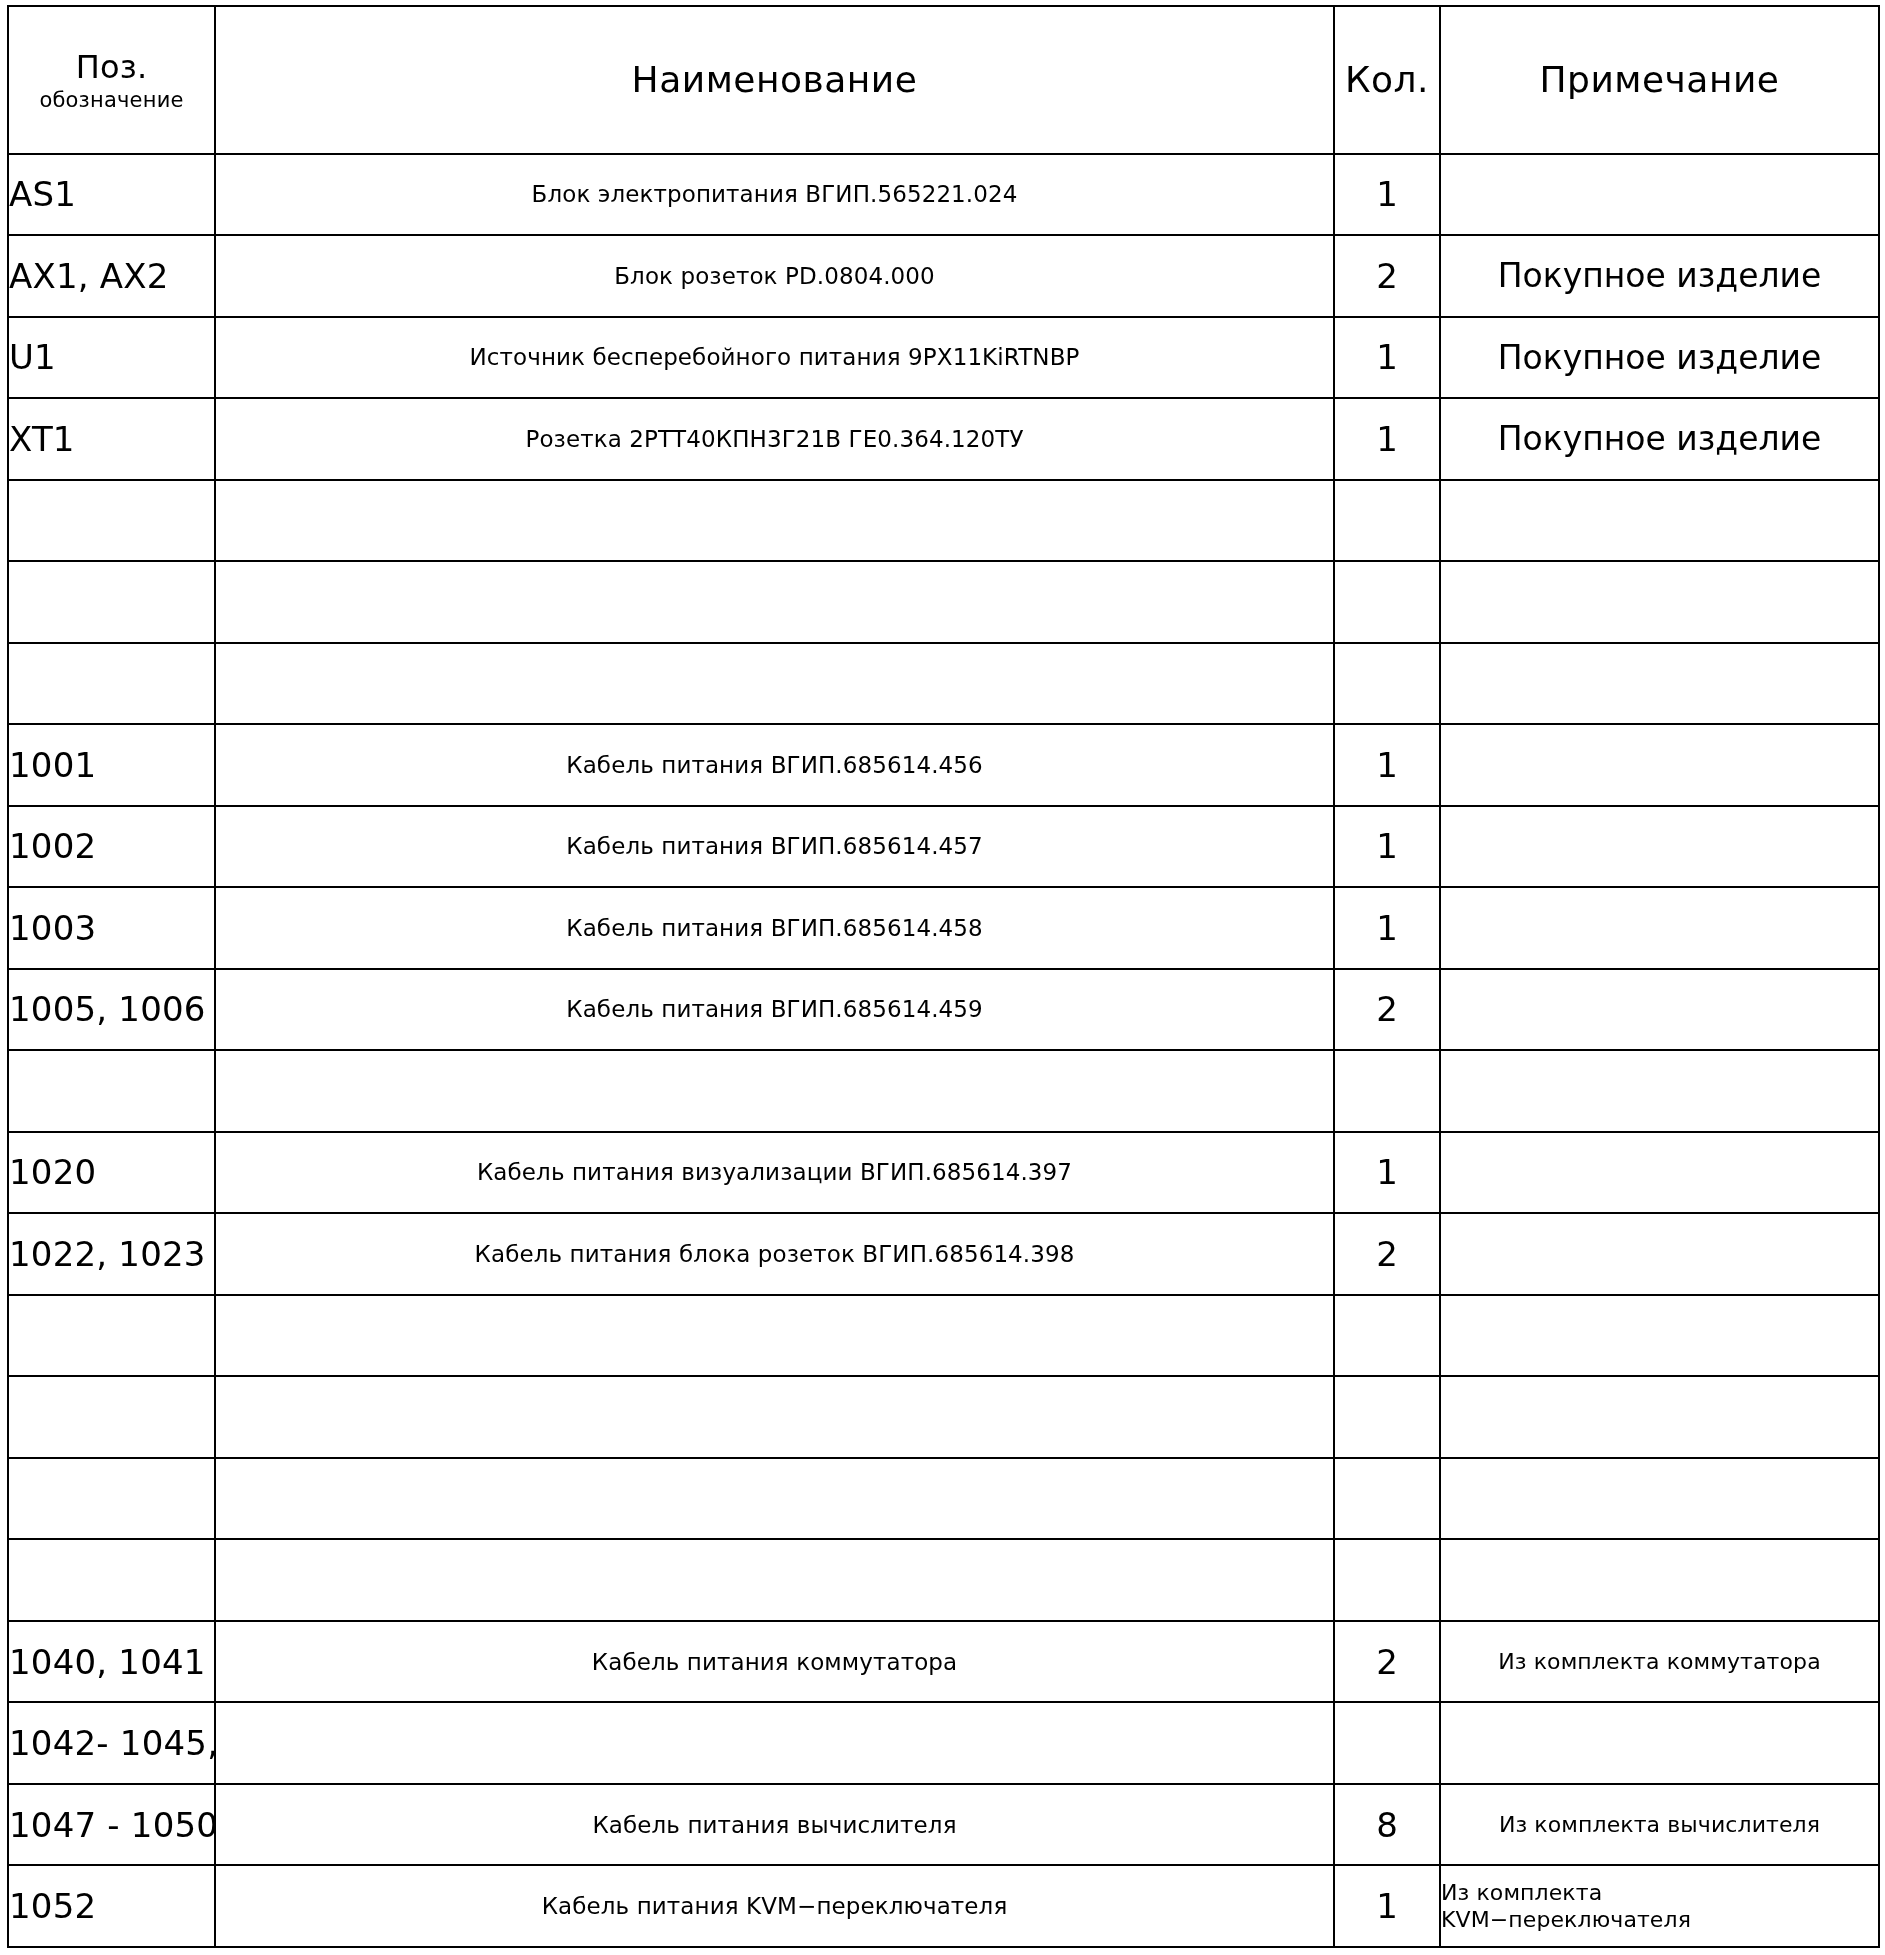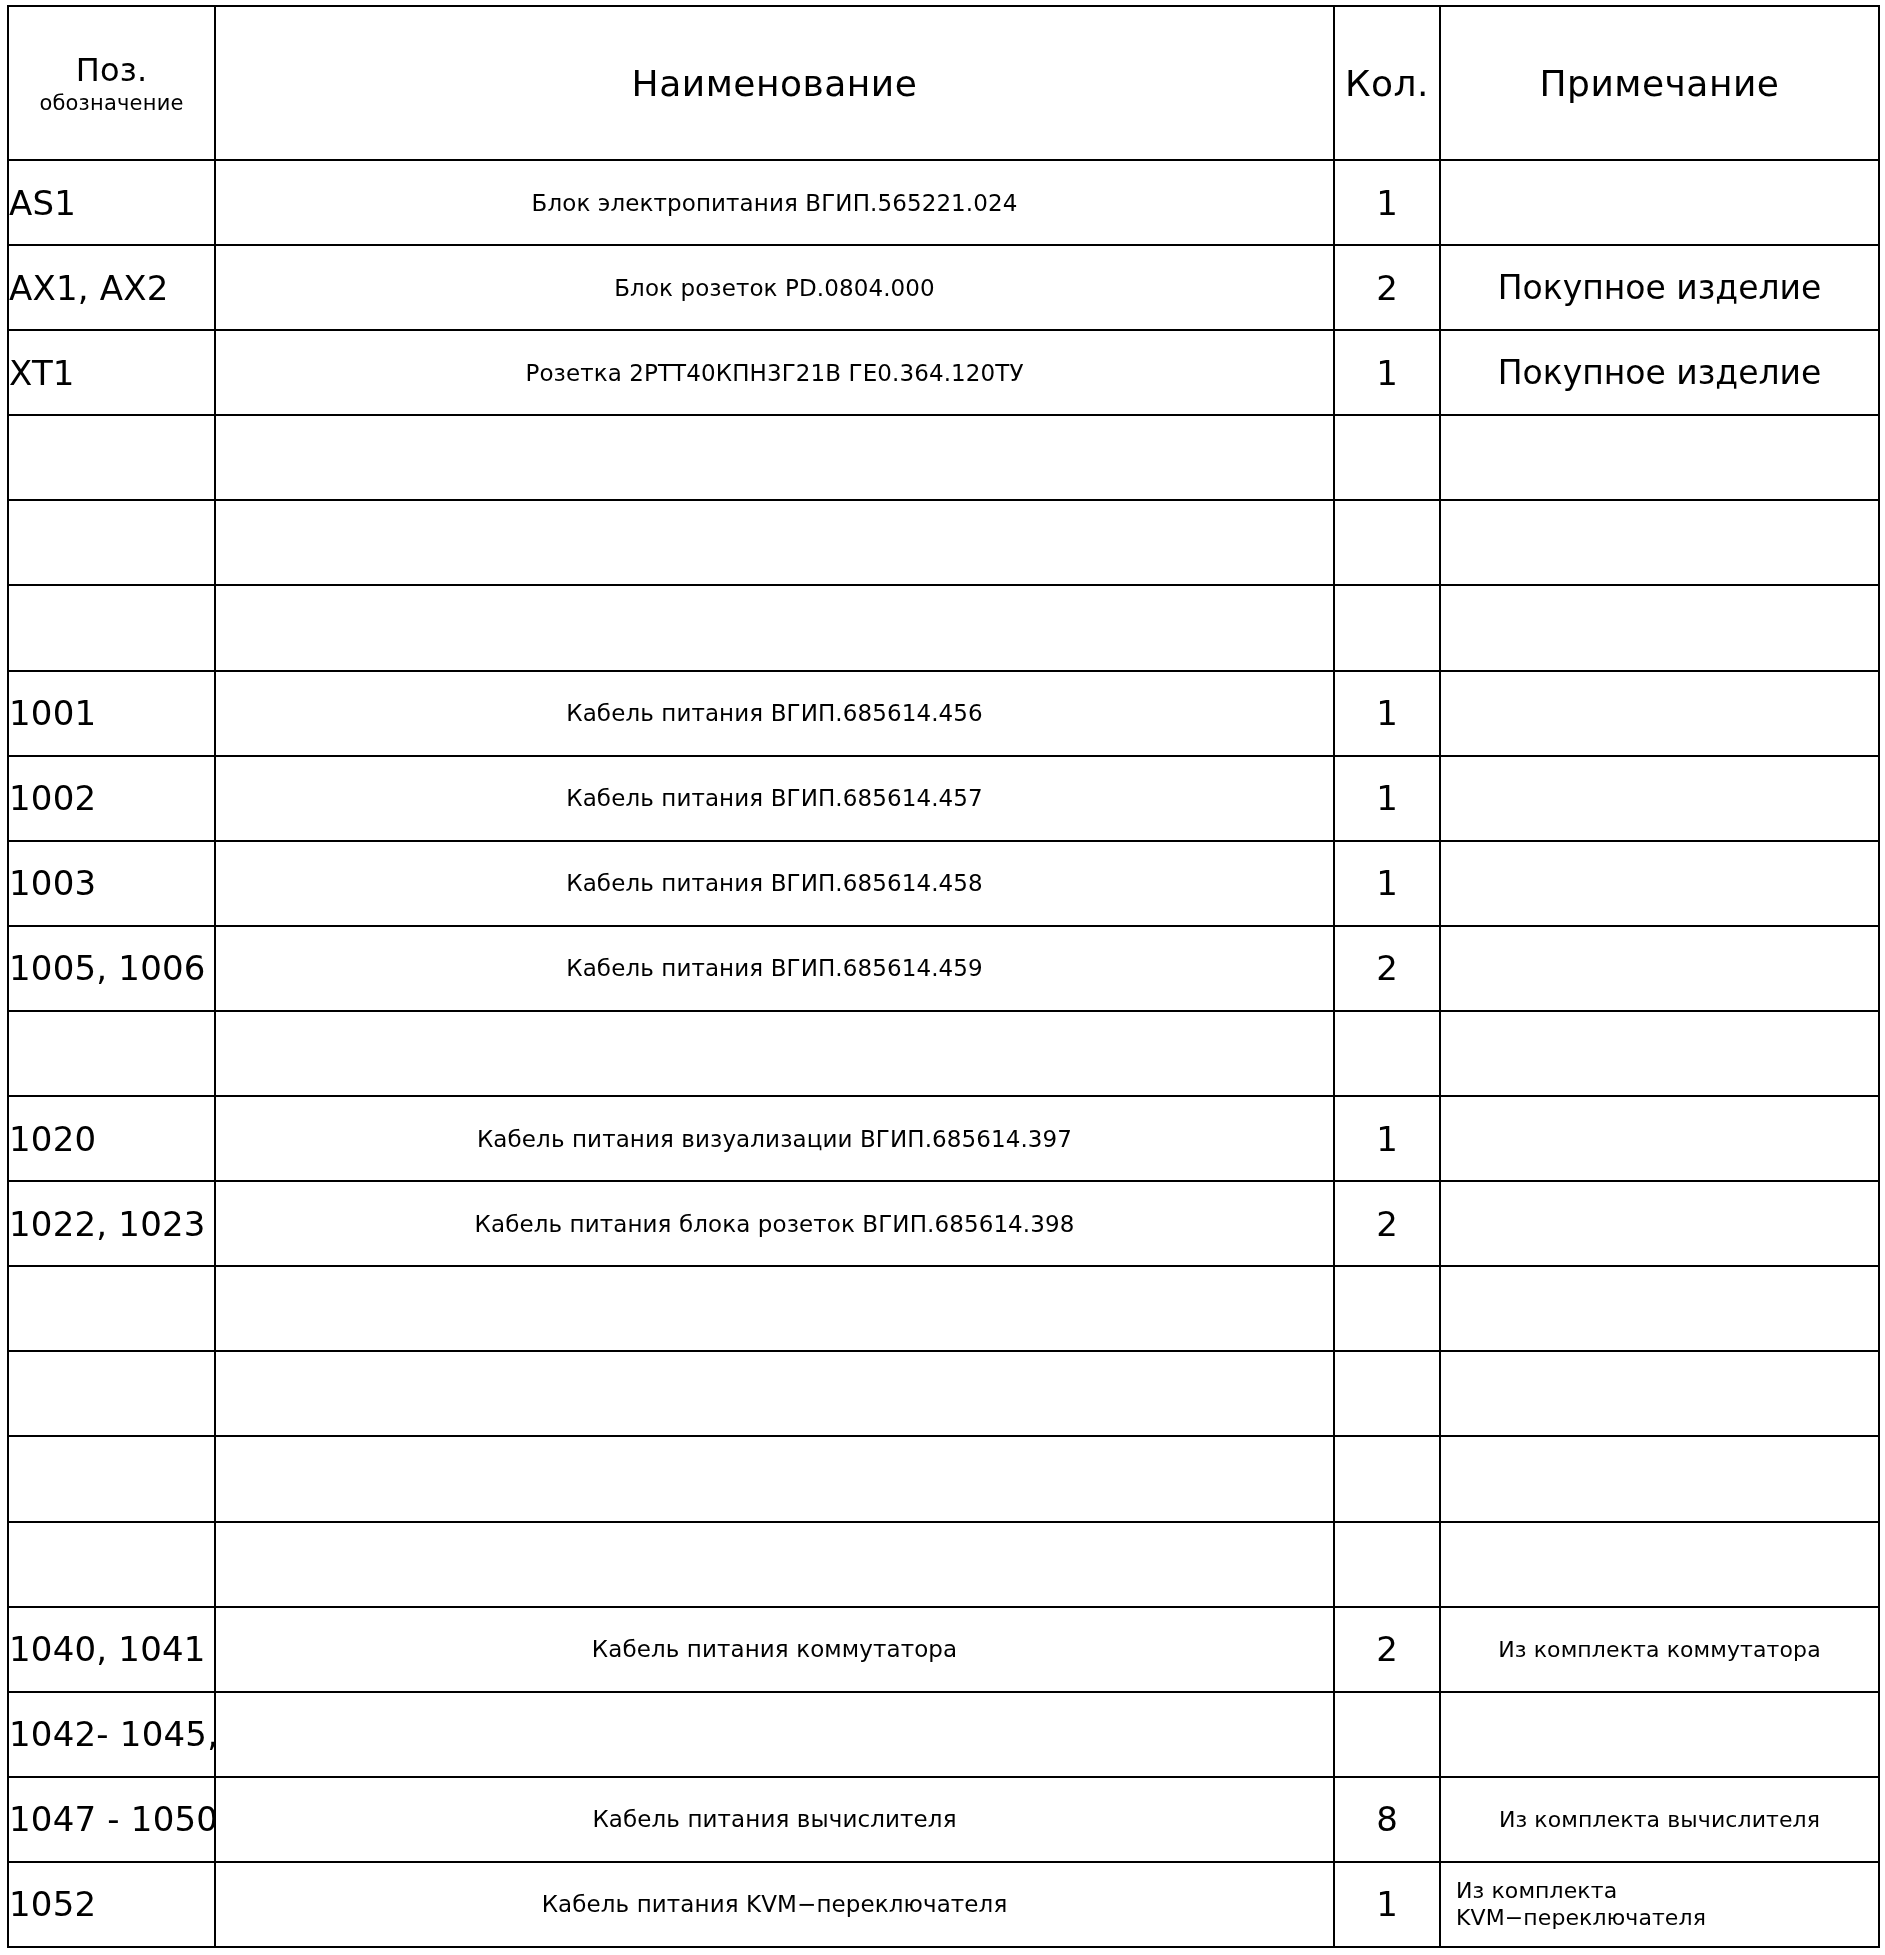--- a/index.html
+++ b/index.html
@@ -80,21 +80,20 @@
     margin-left: 16px;
   }
   .cell-note.small {
     font-size: 22px;
     letter-spacing: 0.1px;
   }
   .cell-note.small.two-line {
     line-height: 1.25;
     white-space: normal;
     text-align: left;
-    padding-left: 15px;
   }
 </style>
 </head>
 <body>
 
 <div class="sheet">
   <table class="spec">
     <colgroup>
       <col class="c-pos">
       <col class="c-name">
@@ -118,20 +117,26 @@
         <td class="cell-qty">1</td>
         <td class="cell-note"></td>
       </tr>
       <tr class="body-row">
         <td class="cell-pos">AX1, AX2</td>
         <td class="cell-name">Блок розеток PD.0804.000</td>
         <td class="cell-qty">2</td>
         <td class="cell-note">Покупное изделие</td>
       </tr>
       <tr class="body-row">
+        <td class="cell-pos">U1</td>
+        <td class="cell-name">Источник бесперебойного питания 9PX11KiRTNBP</td>
+        <td class="cell-qty">1</td>
+        <td class="cell-note">Покупное изделие</td>
+      </tr>
+      <tr class="body-row">
         <td class="cell-pos">XT1</td>
         <td class="cell-name">Розетка 2РТТ40КПН3Г21В ГЕ0.364.120ТУ</td>
         <td class="cell-qty">1</td>
         <td class="cell-note">Покупное изделие</td>
       </tr>
       <tr class="body-row">
         <td class="cell-pos"></td>
         <td class="cell-name"></td>
         <td class="cell-qty"></td>
         <td class="cell-note"></td>

